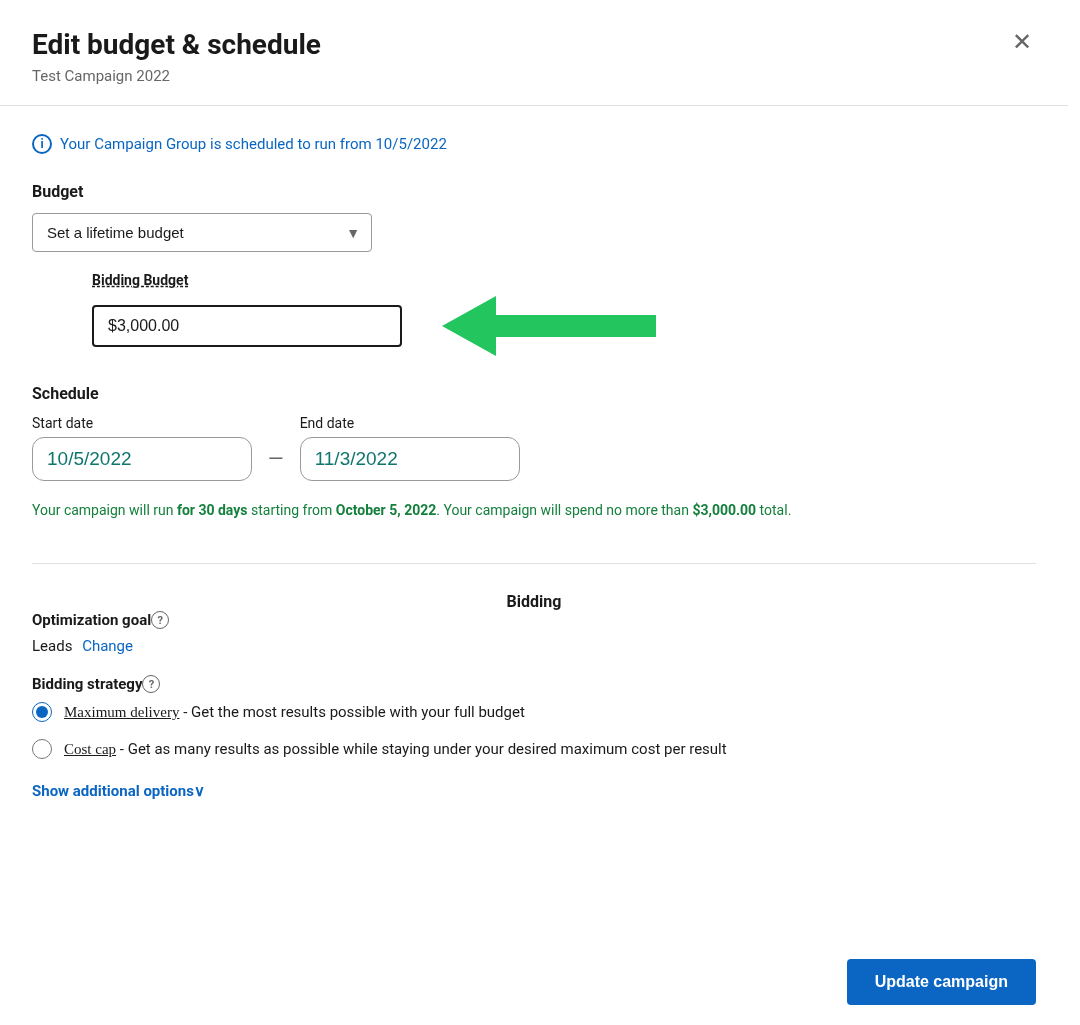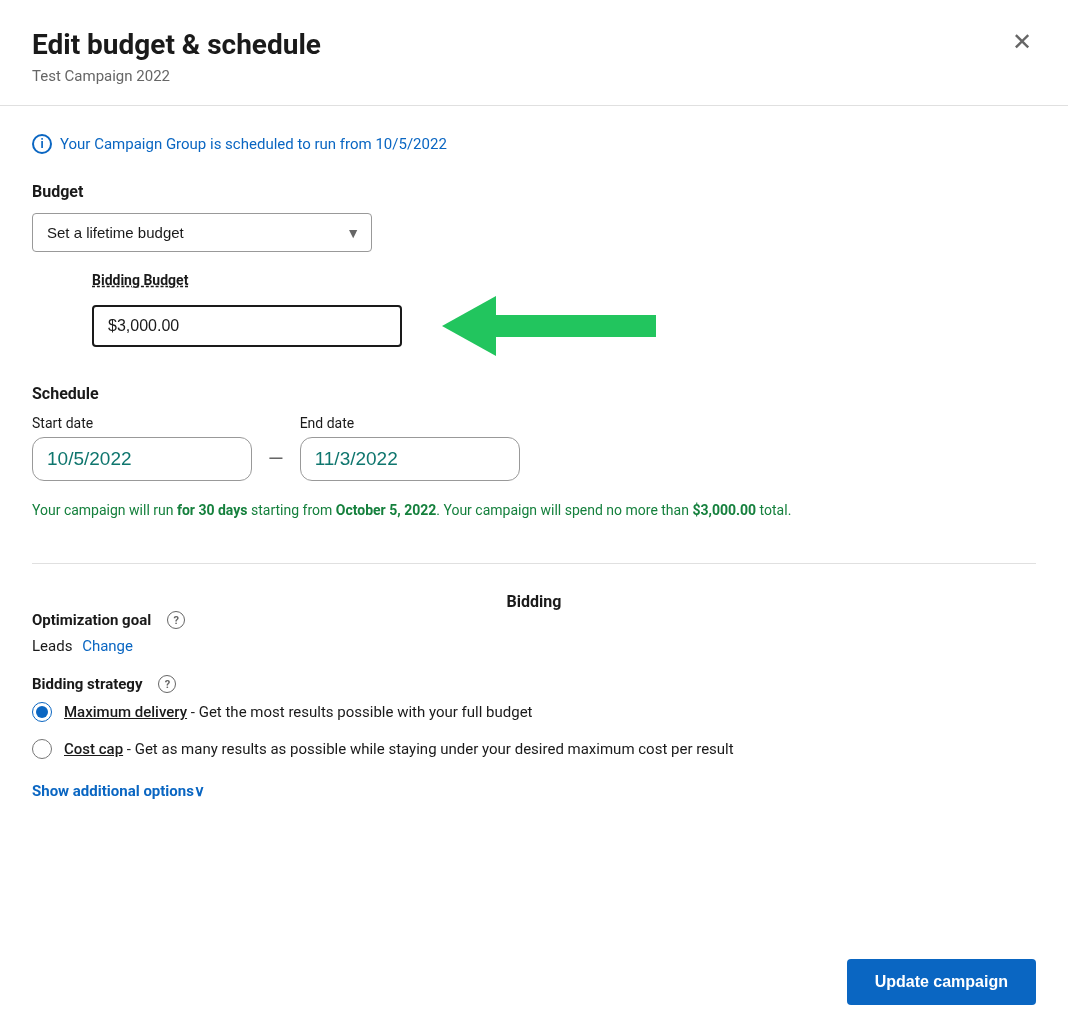--- a/index.html
+++ b/index.html
@@ -183,21 +183,21 @@
       margin-bottom: 24px;
     }
     .bidding-title {
       font-size: 16px;
       font-weight: 700;
       text-align: center;
     }
     .field-label-row {
       display: flex;
       align-items: flex-end;
-      gap: 16px;
+      gap: 0;
       margin-bottom: 8px;
     }
     .field-label {
       font-size: 15px;
       font-weight: 700;
       color: #1a1a1a;
     }
     .help-icon {
       width: 18px;
       height: 18px;
@@ -238,20 +238,21 @@
       accent-color: #0a66c2;
     }
     .radio-label {
       font-size: 15px;
       color: #1a1a1a;
       line-height: 1.5;
     }
     .radio-label .option-name {
       text-decoration: underline;
       font-weight: 500;
+      font-family: Liberation Serif, serif;
     }
     .show-more-link {
       color: #0a66c2;
       font-weight: 700;
       font-size: 15px;
       cursor: pointer;
       display: inline-flex;
       align-items: center;
       gap: 0;
       text-decoration: none;

